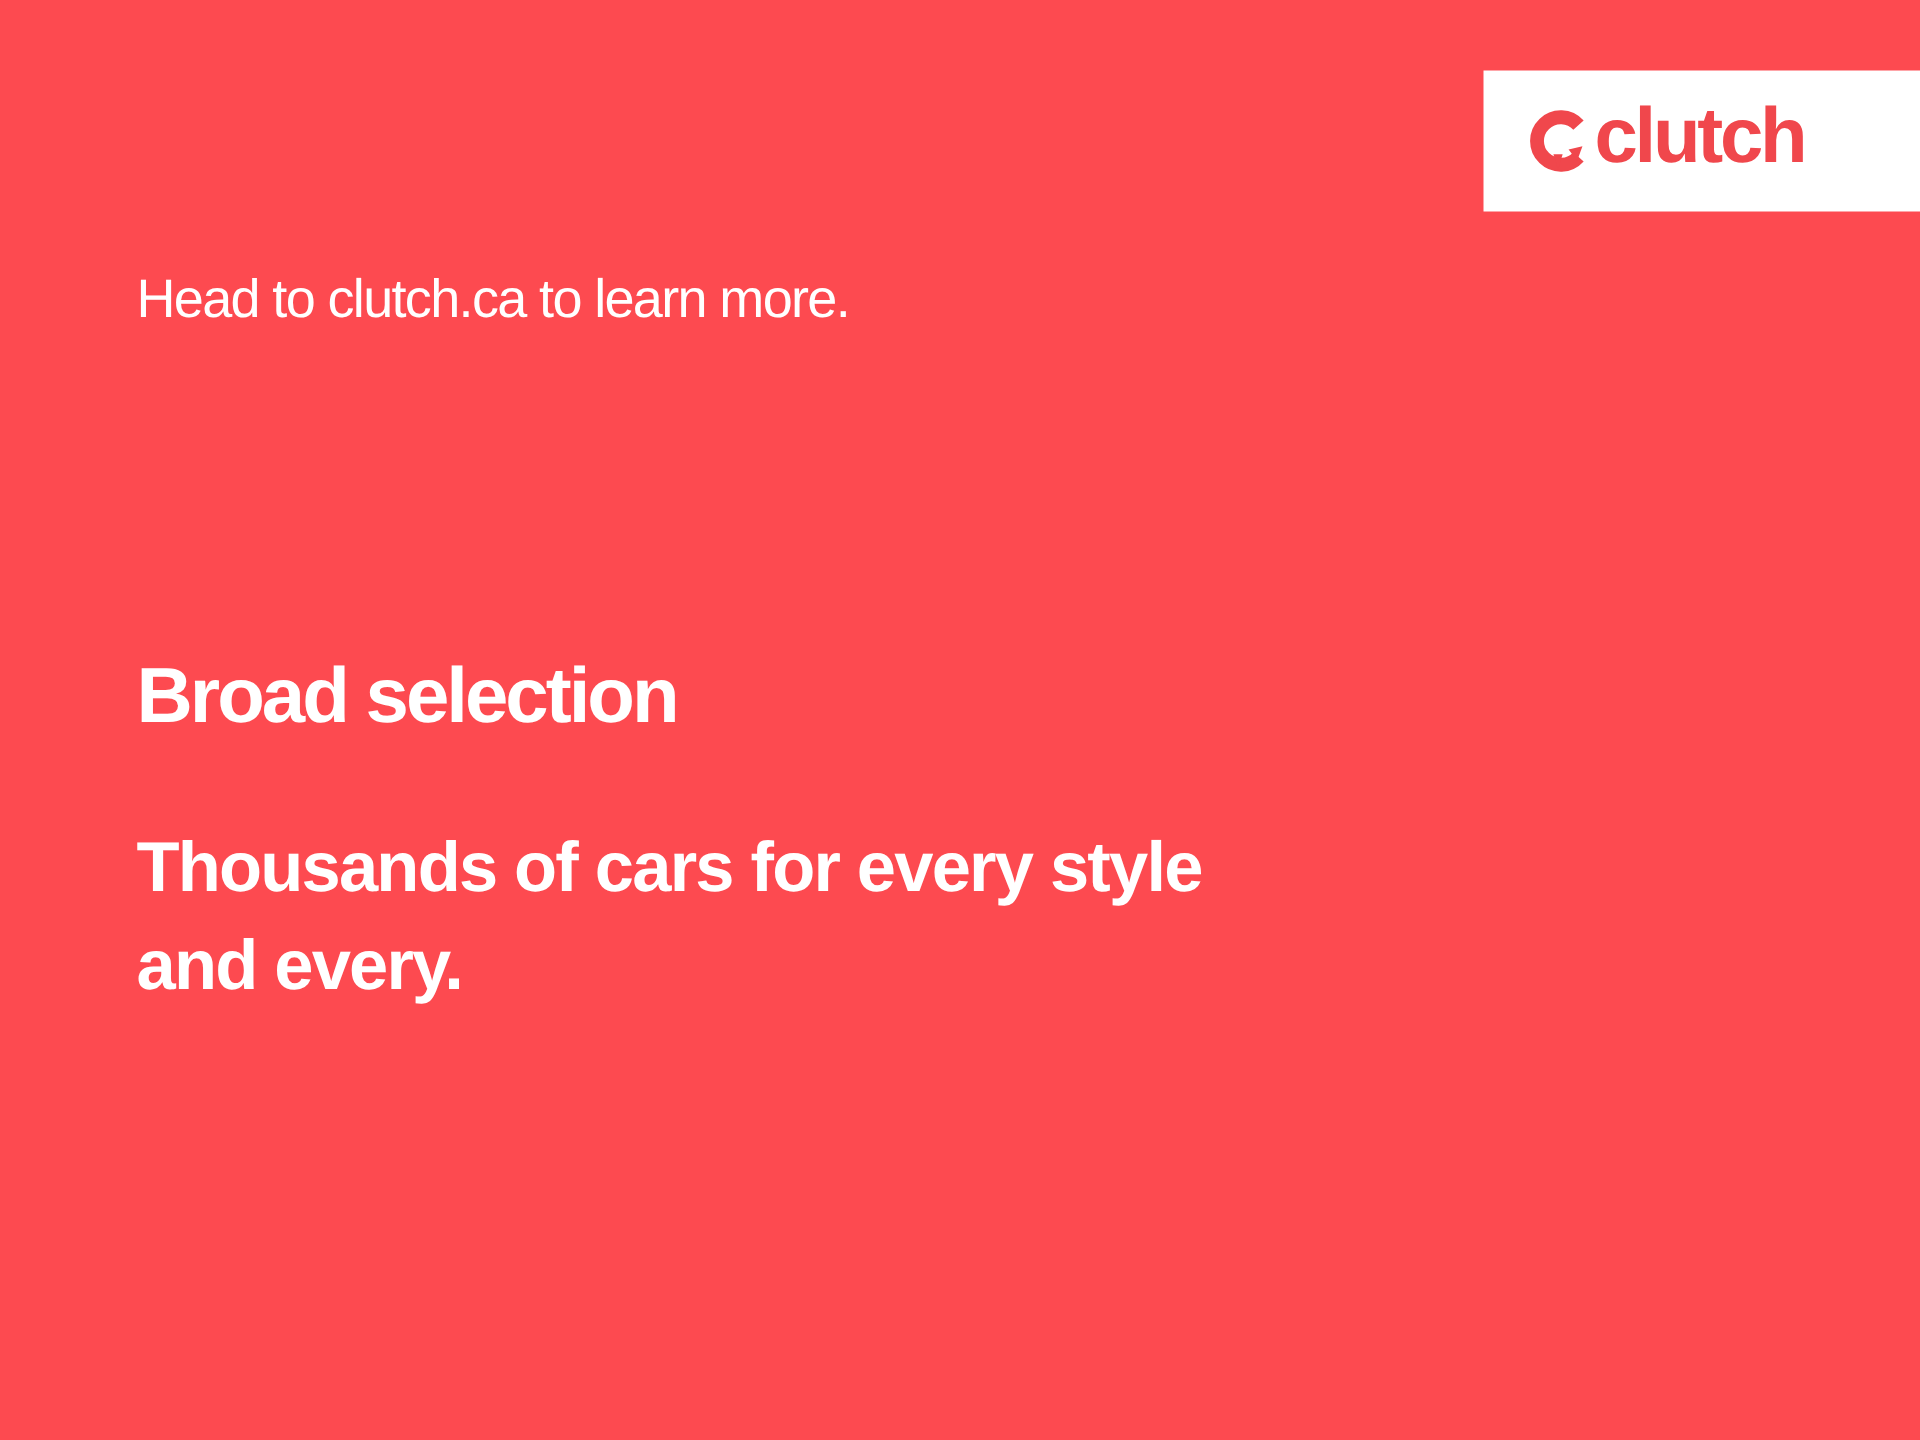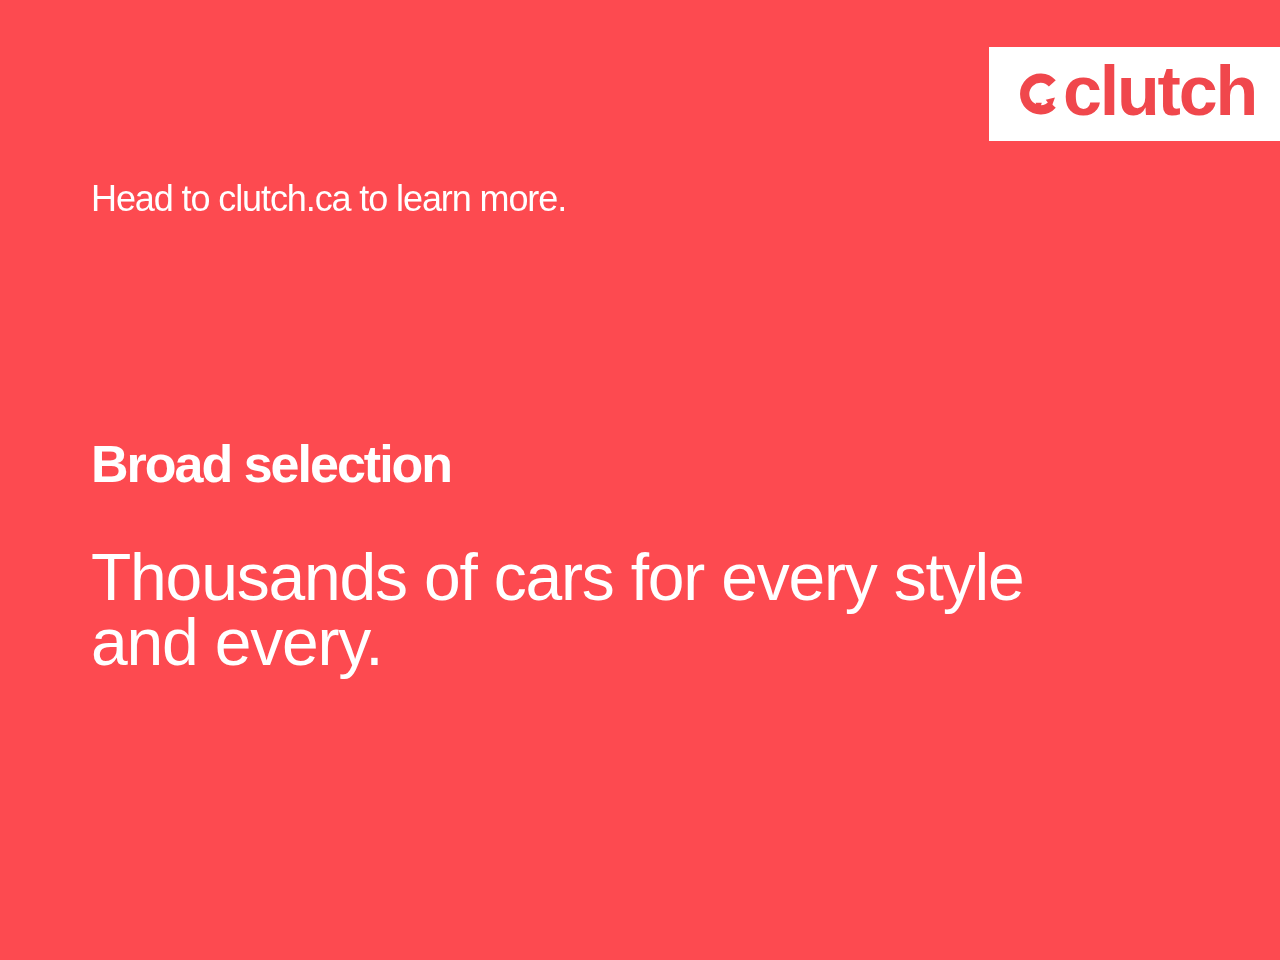--- a/index.html
+++ b/index.html
@@ -35,21 +35,21 @@
   }
   #logo-mark {
     width:44px;
     height:44px;
     flex:0 0 auto;
     display:block;
     margin-right:2px;
   }
   #logo-word {
     font-family:"Liberation Sans", sans-serif;
-    font-size:70px;
+    font-size:52px;
     font-weight:700;
     line-height:1;
     color:#f0474c;
     letter-spacing:-2.2px;
     margin-left:-1px;
     transform:translateY(-3px);
   }
 
   
   #eyebrow {
@@ -74,22 +74,22 @@
     color:#ffffff;
     letter-spacing:-2.0px;
     white-space:nowrap;
   }
 
   #subhead {
     position:absolute;
     left:91px;
     top:545px;
     width:960px;
-    font-size:66px;
-    font-weight:400;
+    font-size:47px;
+    font-weight:700;
     line-height:65px;
     color:#ffffff;
     letter-spacing:-1.2px;
   }
   #subhead .line { display:block; white-space:nowrap; }
 </style>
 </head>
 <body>
 
 <div id="slide">

